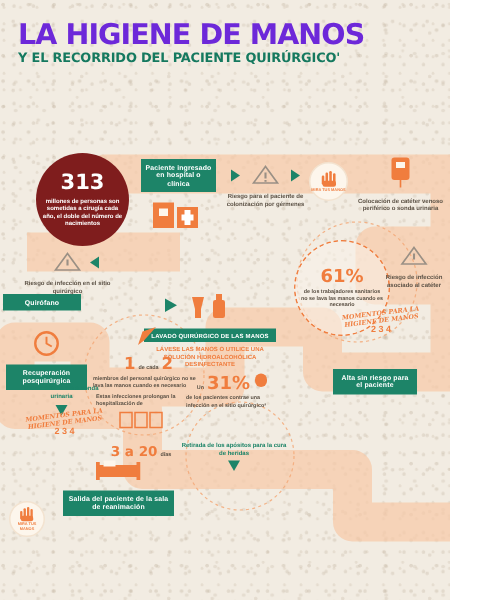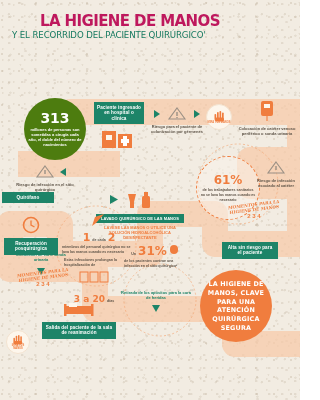--- a/index.html
+++ b/index.html
@@ -28,31 +28,30 @@
       radial-gradient(circle at 66% 9%, rgba(200,185,165,.3) 0 .8px, transparent 1.2px);
     background-size: 17px 17px, 23px 23px, 13px 13px, 29px 29px, 19px 19px, 11px 11px, 31px 31px;
     pointer-events: none;
     z-index: 1;
   }
   #poster > * { position: relative; z-index: 2; }
 
   
   .header { padding: 14px 10px 2px 12px; }
   .title {
-    color: #be185d;
+    color: #6d28d9;
     font-weight: bold;
-    font-size: 15px;
+    font-size: 19px;
     letter-spacing: -0.6px;
     line-height: .95;
     font-family: "DejaVu Sans", sans-serif;
-    margin-left: 28px;
   }
   .subtitle {
     color: #15795f;
-    font-weight: normal;
+    font-weight: bold;
     font-size: 8.6px;
     letter-spacing: -0.1px;
     margin-top: 2px;
     font-family: "DejaVu Sans", sans-serif;
   }
 
   
   .flow { position: absolute; left: 0; top: 52px; width: 300px; height: 268px; }
   .flow svg.path-layer { position: absolute; left:0; top:0; }
 
@@ -66,21 +65,21 @@
     font-size: 4.6px;
     line-height: 1.25;
     text-align: center;
     padding: 2.5px 3px;
     letter-spacing: .1px;
   }
 
   
   .circle-stat {
     border-radius: 50%;
-    background: #4d7c0f;
+    background: #7f1d1d;
     color: #fff;
     display: flex; flex-direction: column;
     align-items: center; justify-content: center;
     text-align: center;
     padding: 3px;
   }
   .circle-stat .big {
     font-size: 14px; font-weight: bold; line-height: 1;
     font-family: "DejaVu Sans", sans-serif;
   }
@@ -346,21 +345,16 @@
           <rect x="2" y="7.5" width="9" height="4" rx="1.5" fill="#f07d3e"></rect>
         </svg>
         <div class="lbl">MIRA TUS MANOS</div>
       </div>
     </div>
 
     <div class="node" style="left:222px; top:148px; width:56px;">
       <div class="chip">Alta sin riesgo para el paciente</div>
     </div>
 
-    <div class="node" style="left:200px; top:176px;">
-      <div class="final-circle">
-        <span>LA HIGIENE DE MANOS, CLAVE PARA UNA ATENCIÓN QUIRÚRGICA SEGURA</span>
-      </div>
-    </div>
 
   </div>
 
 </div>
 
 </body></html>

